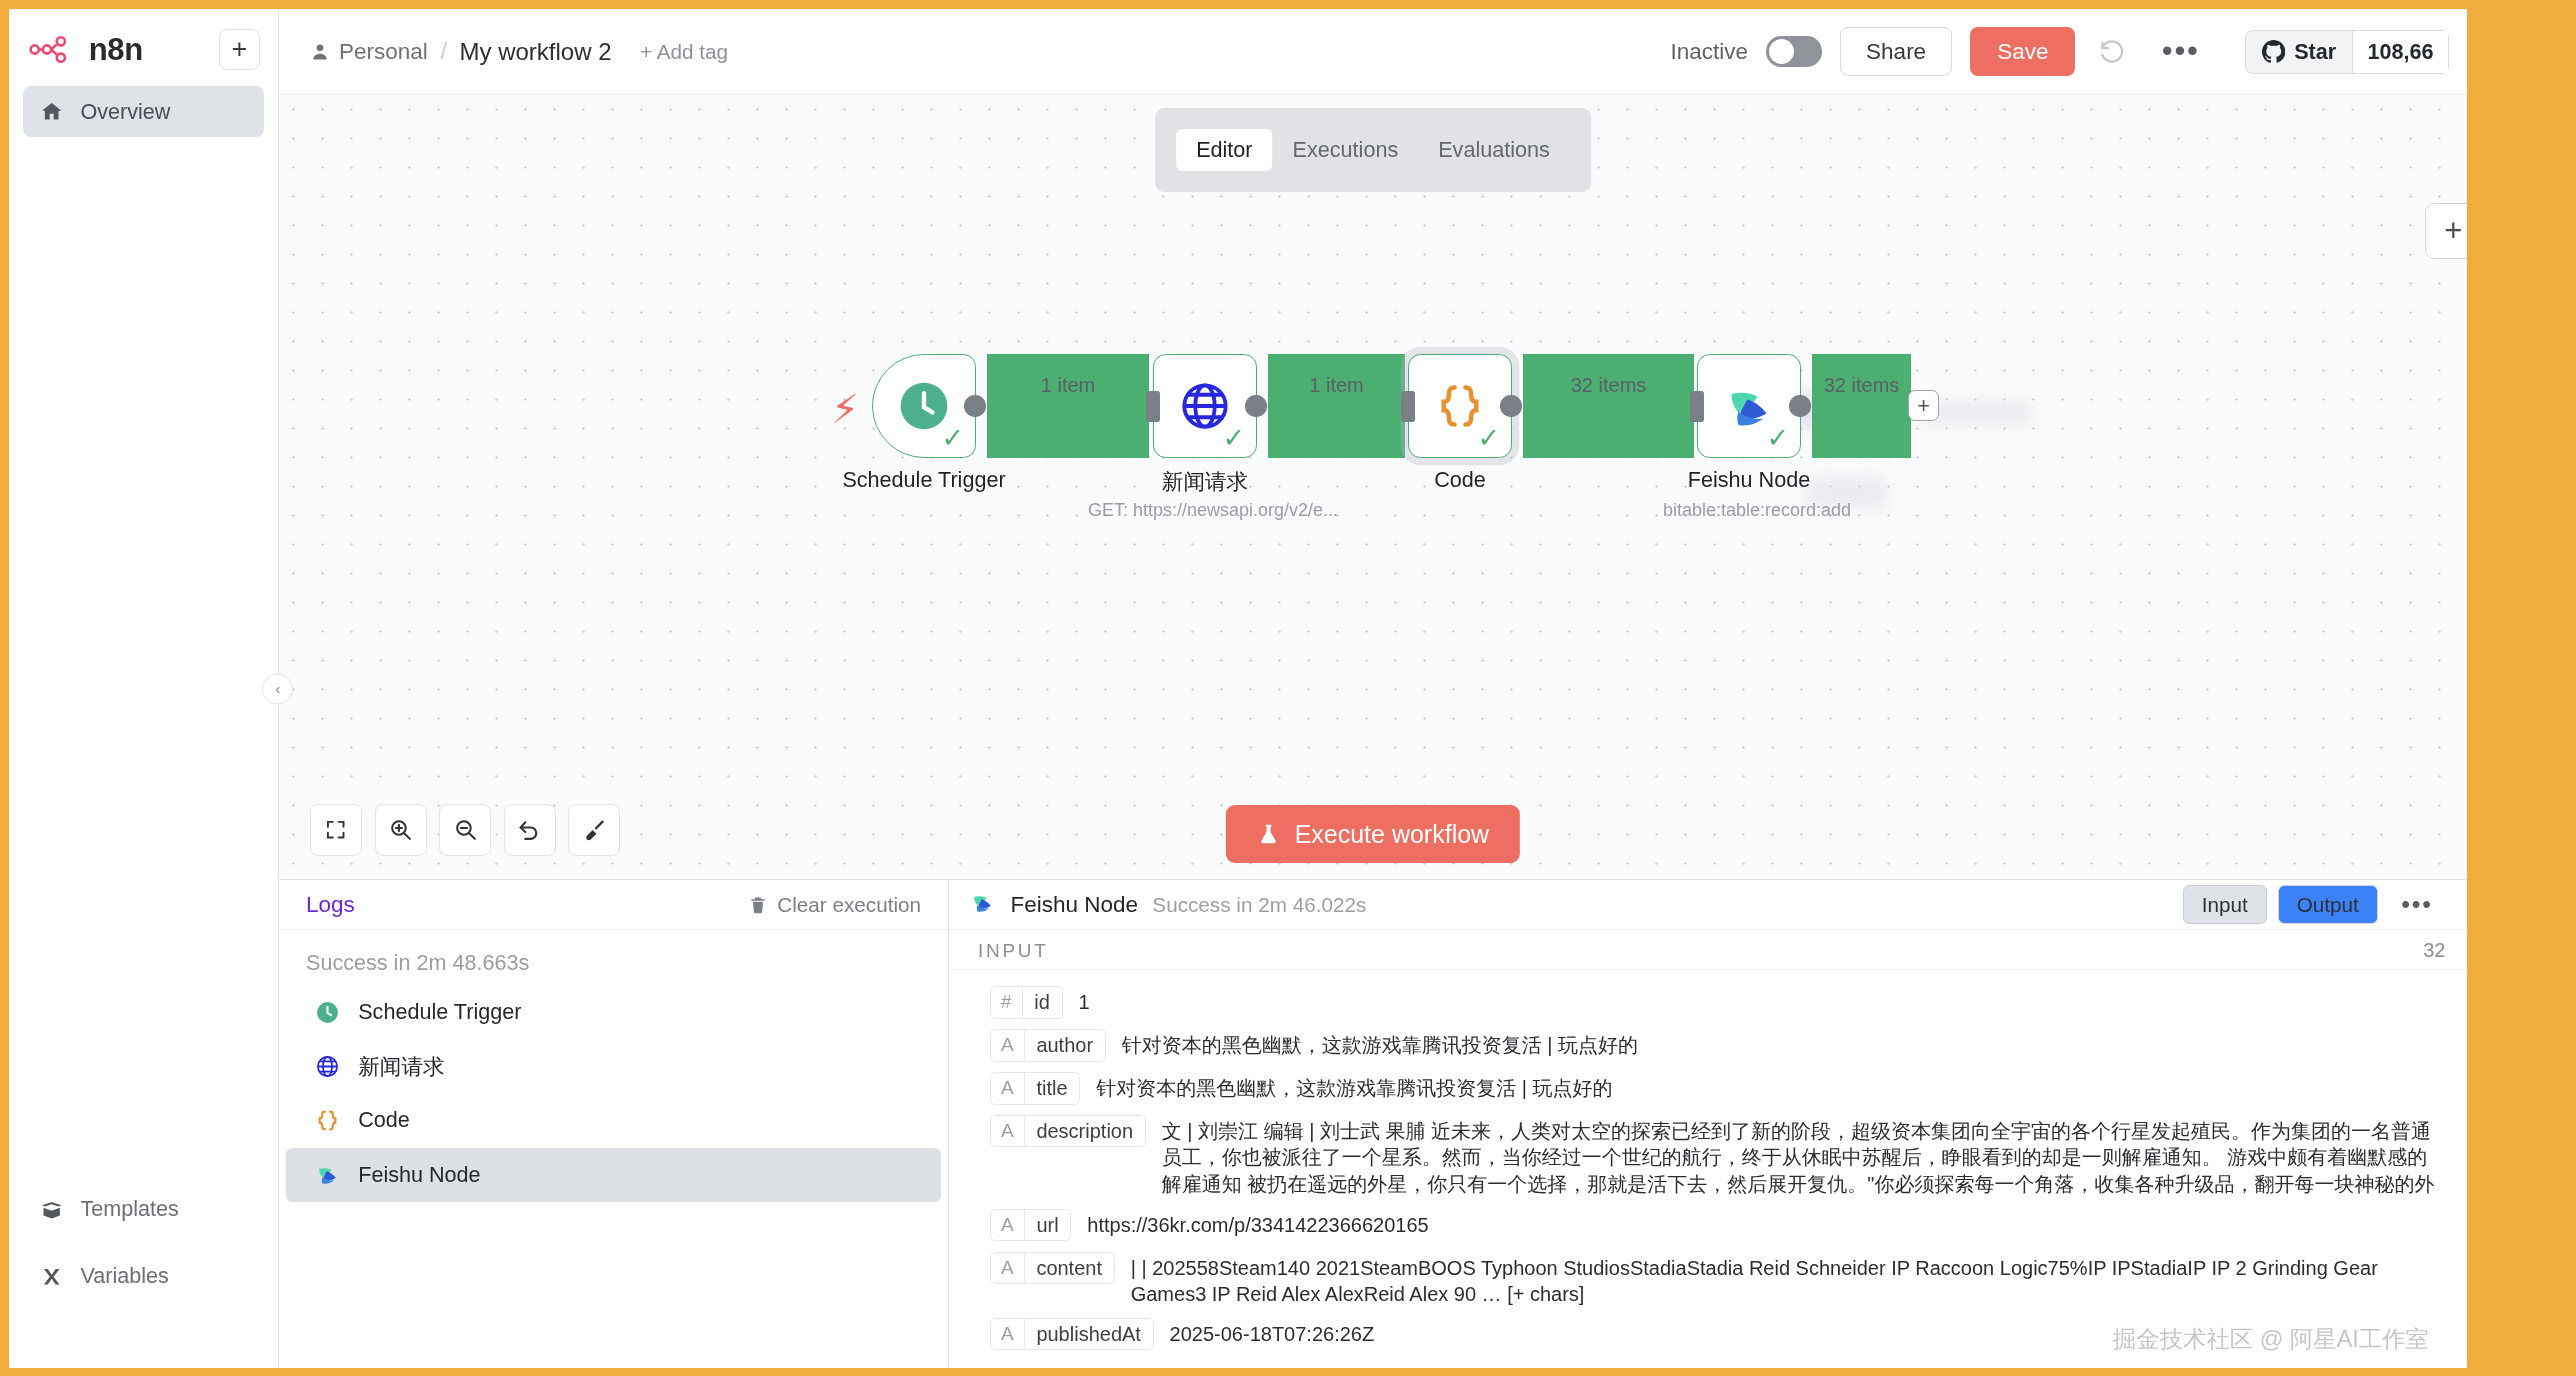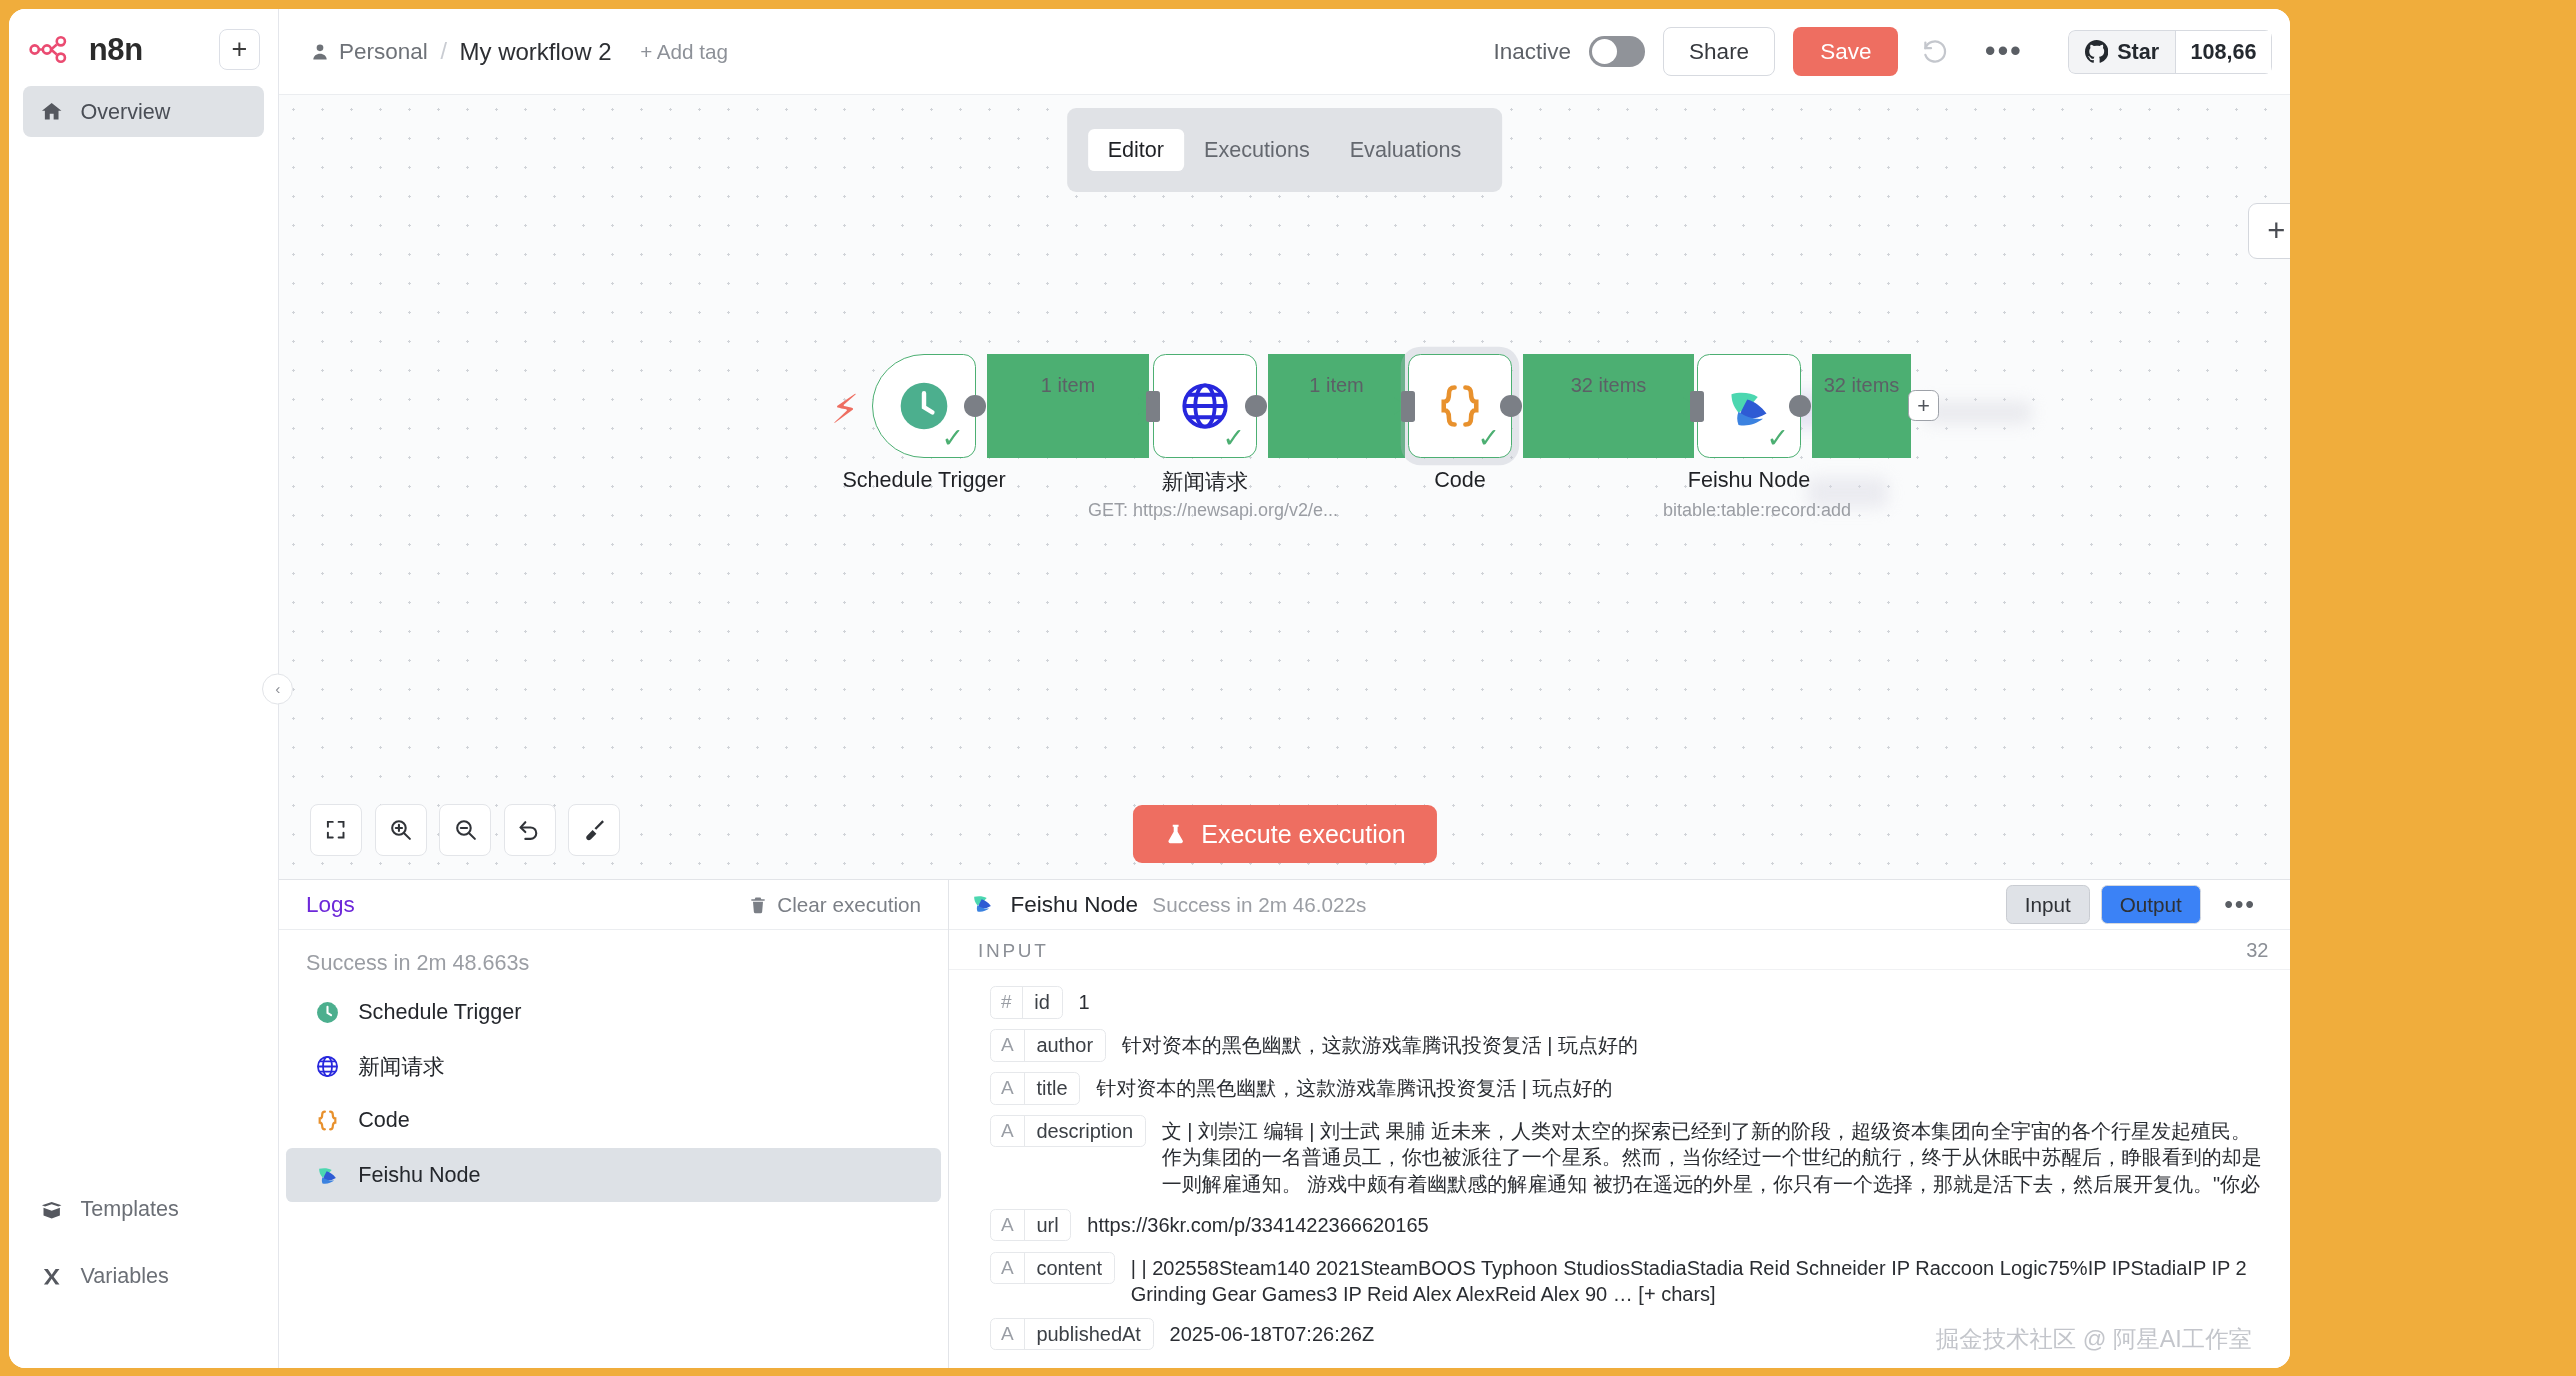--- a/index.html
+++ b/index.html
@@ -10,23 +10,23 @@
     overflow: hidden;
   }
   #frame {
     position: absolute; left: 0; top: 0;
     width: 2576px; height: 1377px;
     background: #F0AD3C;
   }
   #app {
     position: absolute;
     left: 9px; top: 9px;
-    width: 2281px; height: 1359px;
+    width: 2458px; height: 1359px;
     background: #fff;
-    border-radius: 16px;
+    border-radius: 2px;
     overflow: hidden;
     display: flex;
   }
 
   
   #sidebar {
     width: 270px; height: 100%;
     background: #fff;
     border-right: 0.9px solid #e4e6eb;
     display: flex; flex-direction: column;
@@ -463,21 +463,21 @@
             <svg width="25" height="25" viewBox="0 0 24 24" fill="#303338">
                 <path d="M19.5 3.2 12 10.7l1.6 1.6 7.5-7.5zM10.2 12.5 5 17.7c-1.4 1.4-1.2 2.8-.2 3.8s2.4 1.2 3.8-.2l5.2-5.2z"></path>
               </svg>
           </div>
         </div>
 
         <button class="exec-btn">
           <svg width="23.4" height="25" viewBox="0 0 24 24" fill="#fff">
               <path d="M9 2h6v2h-1v5.2l5.3 9.1A2 2 0 0 1 17.6 21H6.4a2 2 0 0 1-1.7-2.7L10 9.2V4H9z"></path>
             </svg>
-          <span>Execute execution</span>
+          <span>Execute workflow</span>
         </button>
       </div>
 
       <div id="bottom">
 
         <div id="logs">
           <div class="logs-head">
             <span class="logs-title">Logs</span>
             <span class="clear-exec">
               <svg width="20" height="20" viewBox="0 0 24 24" fill="#7b7f86">

